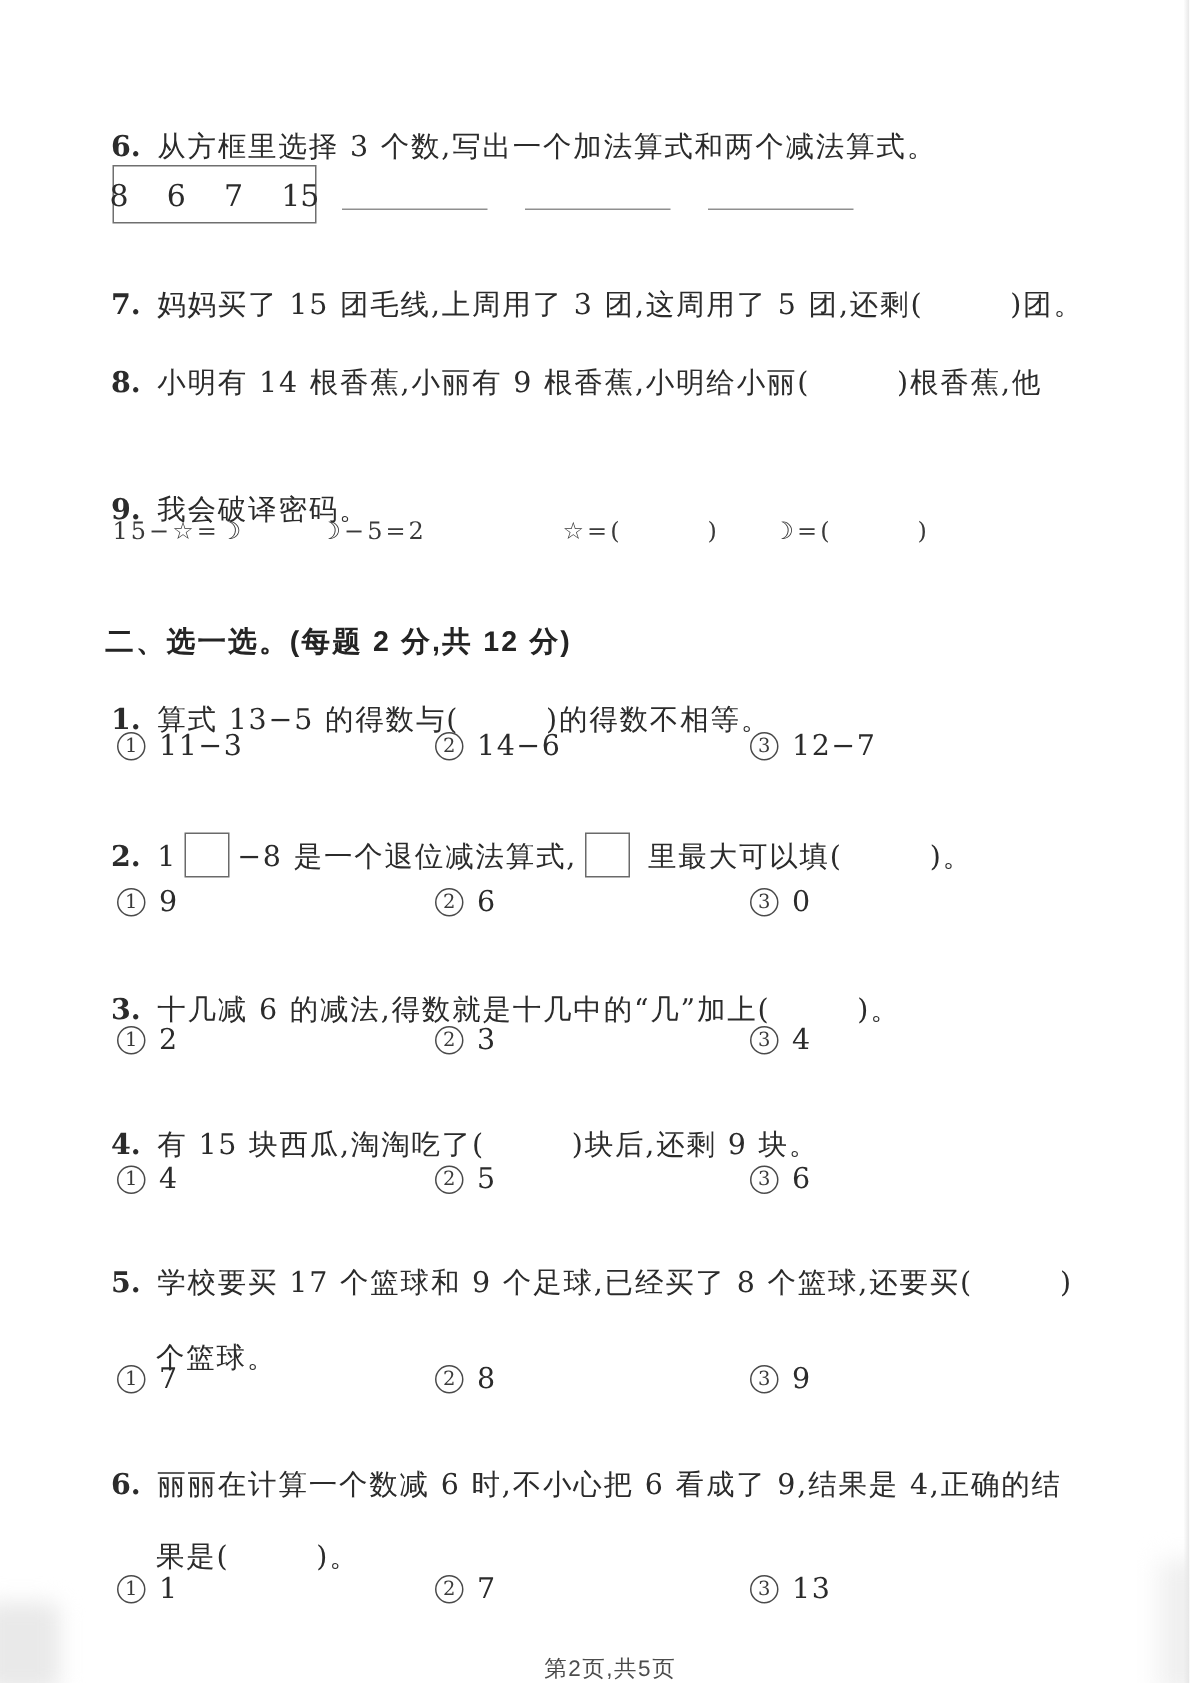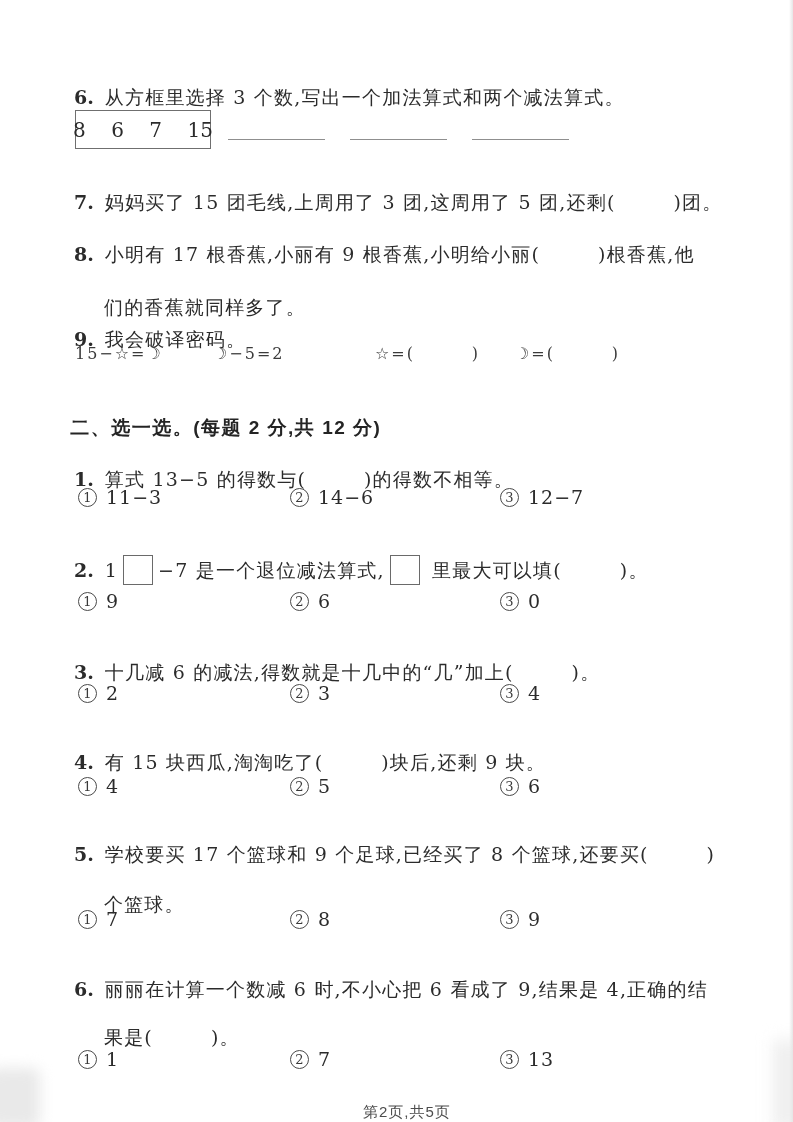--- a/index.html
+++ b/index.html
@@ -79,24 +79,21 @@
   </div>
   <div class="abs blank" style="left:228px;width:97px"></div>
   <div class="abs blank" style="left:350px;width:97px"></div>
   <div class="abs blank" style="left:472px;width:97px"></div>
 
   <div class="abs row" style="top:168px">
     <span class="qnum" data-bind="section1.q7.num">7.</span><span data-bind="section1.q7.text">妈妈买了 15 团毛线,上周用了 3 团,这周用了 5 团,还剩(        )团。</span>
   </div>
 
   <div class="abs row" style="top:220px">
-    <span class="qnum" data-bind="section1.q8.num">8.</span><span data-bind="section1.q8.line1">小明有 17 根香蕉,小丽有 9 根香蕉,小明给小丽(        )根香蕉,他</span>
-  </div>
-  <div class="abs row indent" style="top:273px">
-    <span data-bind="section1.q8.line2">们的香蕉就同样多了。</span>
+    <span class="qnum" data-bind="section1.q8.num">8.</span><span data-bind="section1.q8.line1">小明有 14 根香蕉,小丽有 9 根香蕉,小明给小丽(        )根香蕉,他</span>
   </div>
 
   <div class="abs row" style="top:305px">
     <span class="qnum" data-bind="section1.q9.num">9.</span><span data-bind="section1.q9.text">我会破译密码。</span>
   </div>
   <div class="abs coderow" style="top:344px">
     <span class="eq" style="left:30px" data-bind="section1.q9.eq1">15−☆=☽</span>
     <span class="eq" style="left:168px" data-bind="section1.q9.eq2">☽−5=2</span>
     <span class="eq" style="left:330px" data-bind="section1.q9.eq3">☆=(        )</span>
     <span class="eq" style="left:470px" data-bind="section1.q9.eq4">☽=(        )</span>
@@ -109,21 +106,21 @@
   <div class="abs row" style="top:445px">
     <span class="qnum" data-bind="section2.q1.num">1.</span><span data-bind="section2.q1.text">算式 13−5 的得数与(        )的得数不相等。</span>
   </div>
   <div class="abs optrow" style="top:486px">
     <span class="opt" style="left:33px"><span class="cnum" data-bind="section2.q1.options.0.n">1</span><span data-bind="section2.q1.options.0.label">11−3</span></span>
     <span class="opt" style="left:245px"><span class="cnum" data-bind="section2.q1.options.1.n">2</span><span data-bind="section2.q1.options.1.label">14−6</span></span>
     <span class="opt" style="left:455px"><span class="cnum" data-bind="section2.q1.options.2.n">3</span><span data-bind="section2.q1.options.2.label">12−7</span></span>
   </div>
 
   <div class="abs row" style="top:533px">
-    <span class="qnum" data-bind="section2.q2.num">2.</span><span data-bind="section2.q2.part1">1</span><span class="sq"></span><span data-bind="section2.q2.part2">−7 是一个退位减法算式,</span><span class="sq"></span><span data-bind="section2.q2.part3"> 里最大可以填(        )。</span>
+    <span class="qnum" data-bind="section2.q2.num">2.</span><span data-bind="section2.q2.part1">1</span><span class="sq"></span><span data-bind="section2.q2.part2">−8 是一个退位减法算式,</span><span class="sq"></span><span data-bind="section2.q2.part3"> 里最大可以填(        )。</span>
   </div>
   <div class="abs optrow" style="top:590px">
     <span class="opt" style="left:33px"><span class="cnum" data-bind="section2.q2.options.0.n">1</span><span data-bind="section2.q2.options.0.label">9</span></span>
     <span class="opt" style="left:245px"><span class="cnum" data-bind="section2.q2.options.1.n">2</span><span data-bind="section2.q2.options.1.label">6</span></span>
     <span class="opt" style="left:455px"><span class="cnum" data-bind="section2.q2.options.2.n">3</span><span data-bind="section2.q2.options.2.label">0</span></span>
   </div>
 
   <div class="abs row" style="top:638px">
     <span class="qnum" data-bind="section2.q3.num">3.</span><span data-bind="section2.q3.text">十几减 6 的减法,得数就是十几中的“几”加上(        )。</span>
   </div>

